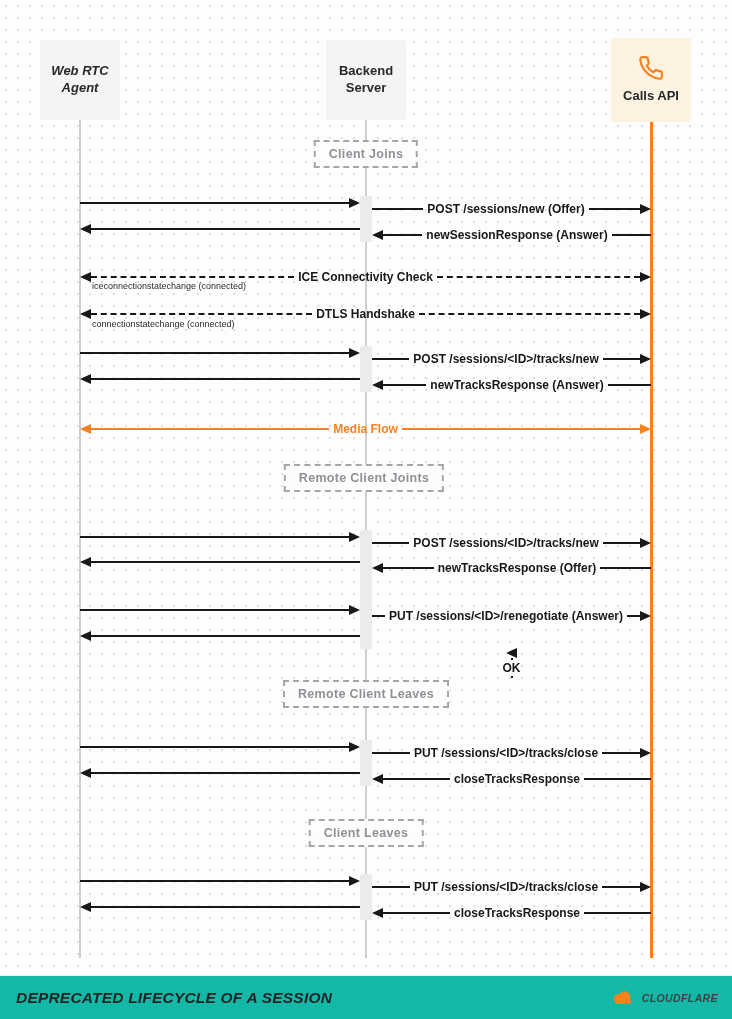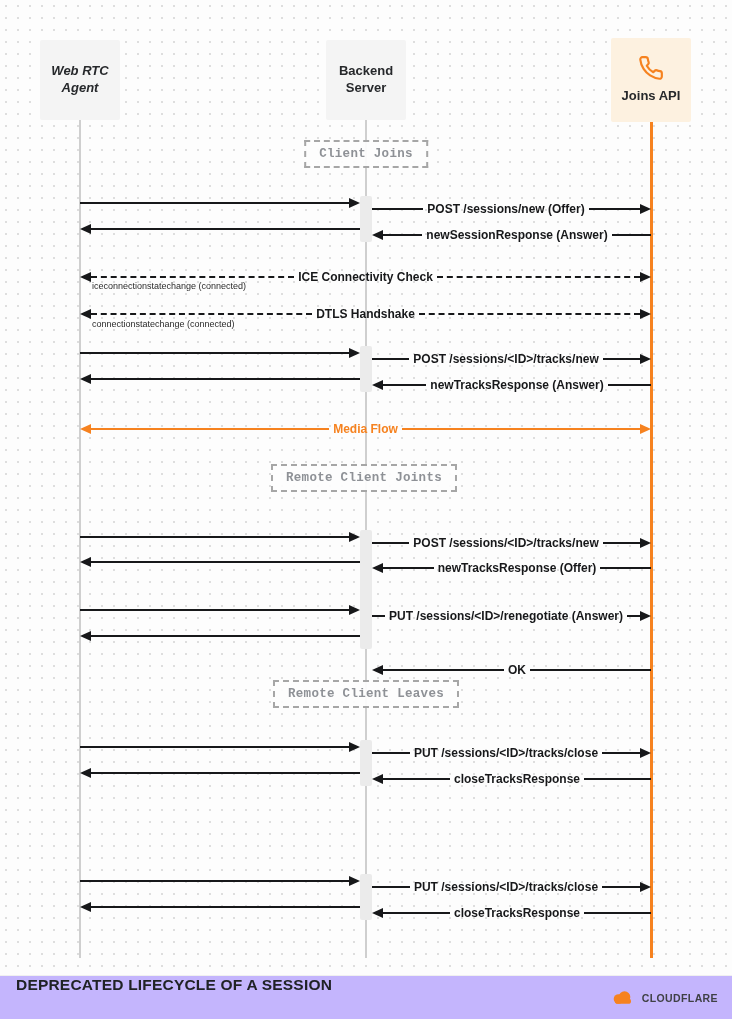--- a/index.html
+++ b/index.html
@@ -26,42 +26,43 @@
   }
   .actor.plain  { background: #f4f4f4; }
   .actor.accent { background: #fdf1e0; }
   .lifeline { position: absolute; z-index: 0; width: 2px; background: #cfcfcf; }
   .lifeline.accent { width: 2.5px; background: var(--accent); }
   .activation { position: absolute; z-index: 1; width: 12px; background: #ebebeb; border-radius: 2px; }
   .phase {
     position: absolute; z-index: 2; transform: translate(-50%, -50%);
     border: 2px dashed #a6a6a6; background: rgba(253,253,253,0.93);
     color: #8e9196; font-weight: bold; font-size: 12.5px; letter-spacing: .3px;
-    padding: 5px 13px; white-space: nowrap; font-family: Liberation Mono, monospace;
+    padding: 5px 13px; white-space: nowrap;
   }
   .msg { position: absolute; z-index: 3; display: flex; align-items: center; height: 16px; }
   .msg .seg { flex: 1; min-width: 2px; height: 0; border-top: 2px solid #17181a; }
   .msg.dashed .seg { border-top-style: dashed; }
   .msg .lbl {
     font-weight: bold; font-size: 12px; color: #17181a;
     white-space: nowrap; padding: 0 4px; line-height: 16px;
   }
   .msg .head { width: 0; height: 0; border-top: 5px solid transparent; border-bottom: 5px solid transparent; flex: none; }
   .msg .head.right { border-left: 11px solid #17181a; }
   .msg .head.left  { border-right: 11px solid #17181a; }
   .msg.flow .seg { border-top-color: var(--accent); }
   .msg.flow .lbl { color: var(--accent); }
   .msg.flow .head.right { border-left-color: var(--accent); }
   .msg.flow .head.left  { border-right-color: var(--accent); }
   .note { position: absolute; z-index: 3; font-size: 9px; color: #2b2b2b; white-space: nowrap; }
   footer {
     position: absolute; z-index: 5; left: 0; right: 0; bottom: 0; height: 44px;
-    background: #c4b5fd; border-top: 1px solid #f0f0f0;
-    display: flex; justify-content: space-between;
+    background: #14b8a6; border-top: 1px solid #f0f0f0;
+    display: flex; align-items: center; justify-content: space-between;
     padding: 0 14px 0 16px;
+    font-style: italic;
   }
   .footer-title { font-weight: bold; font-size: 15.5px; color: #202226; letter-spacing: .2px; }
   .brand { display: flex; align-items: center; gap: 8px; }
   .brand span { font-weight: bold; font-size: 10.5px; color: #3f4045; letter-spacing: .4px; }
   .phone-wrap { display: flex; align-items: center; justify-content: center; }
 </style>
 </head>
 <body>
 
 <div class="canvas" id="canvas">
@@ -72,31 +73,32 @@
     <div class="actor plain" style="left: 326px; top: 40px; width: 80px; height: 80px;">
       <div>Backend Server</div>
     </div>
     <div class="lifeline" style="left: 365px; top: 120px; height: 838px;"></div>
     <div class="actor accent" style="left: 611px; top: 38px; width: 80px; height: 84px;">
       <span class="phone-wrap">
         <svg width="26" height="26" viewBox="0 0 24 24" fill="none" stroke="var(--accent)" stroke-width="2" stroke-linecap="round" stroke-linejoin="round">
           <path d="M22 16.92v3a2 2 0 0 1-2.18 2 19.79 19.79 0 0 1-8.63-3.07 19.5 19.5 0 0 1-6-6 19.79 19.79 0 0 1-3.07-8.67A2 2 0 0 1 4.11 2h3a2 2 0 0 1 2 1.72 12.84 12.84 0 0 0 .7 2.81 2 2 0 0 1-.45 2.11L8.09 9.91a16 16 0 0 0 6 6l1.27-1.27a2 2 0 0 1 2.11-.45 12.84 12.84 0 0 0 2.81.7A2 2 0 0 1 22 16.92z"></path>
         </svg>
       </span>
-      <div>Joins API</div>
+      <div>Calls API</div>
     </div>
     <div class="lifeline accent" style="left: 650px; top: 122px; height: 836px;"></div>
     <div class="activation" style="left: 360px; top: 196px; height: 46px;"></div>
     <div class="activation" style="left: 360px; top: 346px; height: 46px;"></div>
     <div class="activation" style="left: 360px; top: 530px; height: 119px;"></div>
     <div class="activation" style="left: 360px; top: 740px; height: 46px;"></div>
     <div class="activation" style="left: 360px; top: 874px; height: 46px;"></div>
     <div class="phase" style="left: 366px; top: 154px;">Client Joins</div>
     <div class="phase" style="left: 366px; top: 694px;">Remote Client Leaves</div>
     <div class="phase" style="left: 364px; top: 478px;">Remote Client Joints</div>
+    <div class="phase" style="left: 366px; top: 833px;">Client Leaves</div>
     <div class="msg solid" style="left: 80px; top: 195px; width: 280px;">
       <i class="seg"></i>
       <i class="head right"></i>
     </div>
     <div class="msg solid" style="left: 372px; top: 201px; width: 279px;">
       <i class="seg"></i>
       <span class="lbl">POST /sessions/new (Offer)</span>
       <i class="seg"></i>
       <i class="head right"></i>
     </div>
@@ -174,21 +176,21 @@
     <div class="msg solid" style="left: 80px; top: 602px; width: 280px;">
       <i class="seg"></i>
       <i class="head right"></i>
     </div>
     <div class="msg solid" style="left: 372px; top: 608px; width: 279px;">
       <i class="seg"></i>
       <span class="lbl">PUT /sessions/&lt;ID&gt;/renegotiate (Answer)</span>
       <i class="seg"></i>
       <i class="head right"></i>
     </div>
-    <div class="msg solid" style="left: 372px; top: 662px; width: 279px;">
+    <div class="msg solid" style="left: 372px; top: 648px; width: 279px; flex-direction: column;">
       <i class="head left"></i>
       <i class="seg"></i>
       <span class="lbl">OK</span>
       <i class="seg"></i>
     </div>
     <div class="msg solid" style="left: 80px; top: 628px; width: 280px;">
       <i class="head left"></i>
       <i class="seg"></i>
     </div>
     <div class="msg solid" style="left: 80px; top: 739px; width: 280px;">

